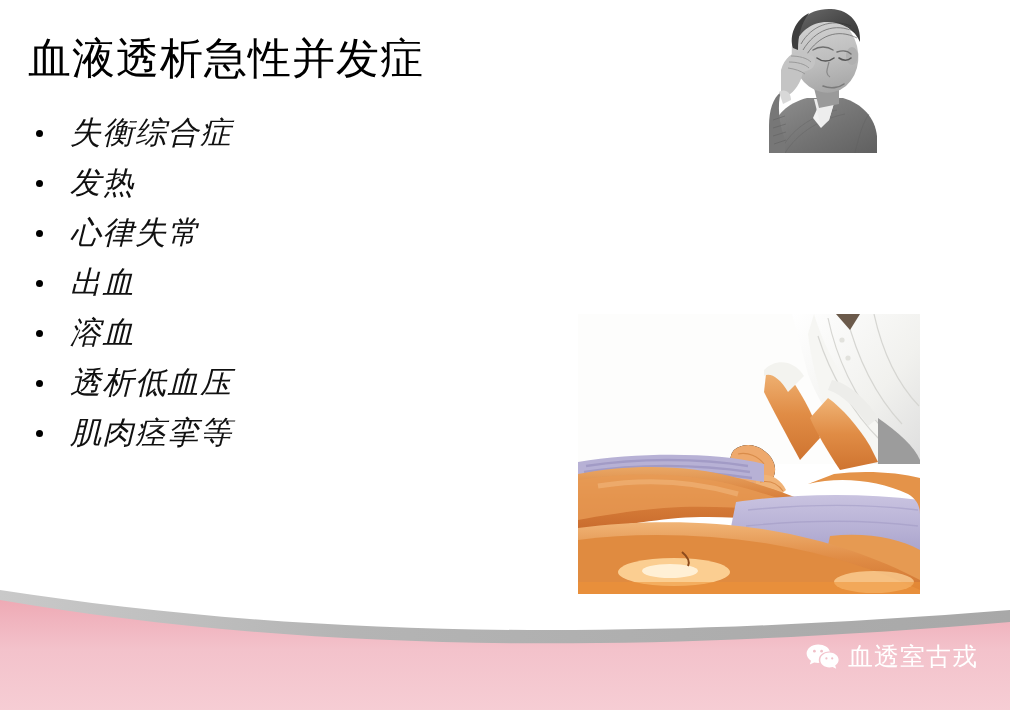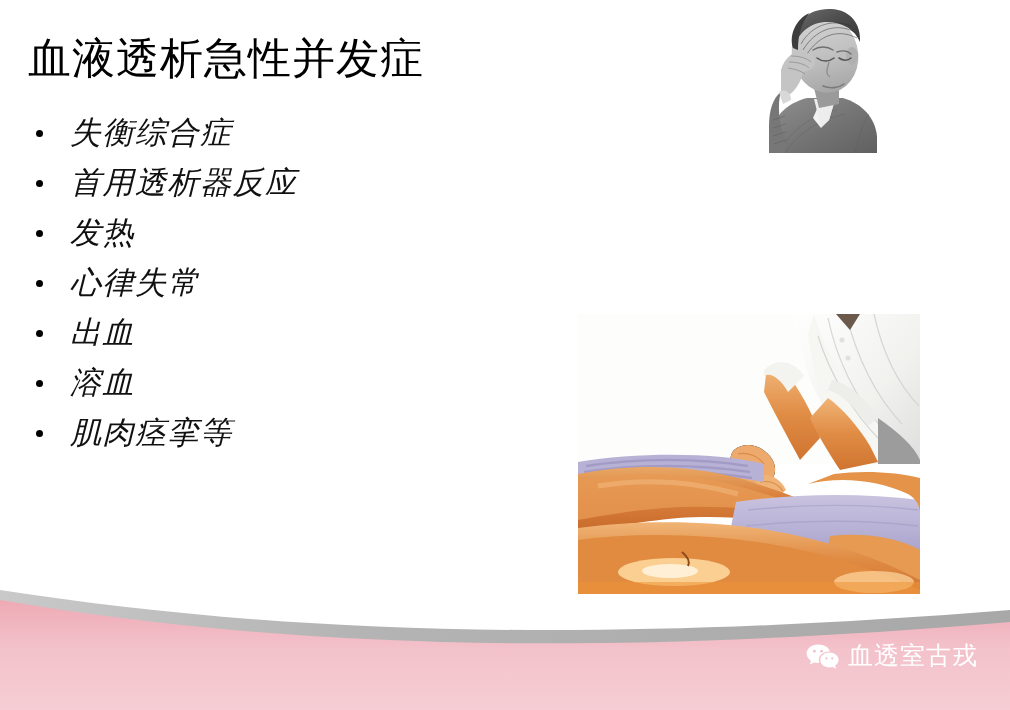--- a/index.html
+++ b/index.html
@@ -73,21 +73,21 @@
   #photo-massage{
     left:578px;top:314px;
     width:342px;height:280px;
     background:#ffffff;
   }
 
   
   #watermark{
     position:absolute;
     left:806px;top:643px;
-    display:flex;align-items:flex-start;
+    display:flex;align-items:center;
     gap:8px;
     z-index:40;
   }
   #watermark .wm-text{
     font-family:"Liberation Serif","DejaVu Serif",serif;
     font-size:25px;
     color:#ffffff;
     letter-spacing:1px;
     line-height:1;
     white-space:nowrap;
@@ -123,37 +123,37 @@
 
   <div id="title">血液透析急性并发症</div>
 
   <ul id="bullets">
     <li>
       <span class="bullet-dot"></span>
       <span>失衡综合症</span>
     </li>
     <li>
       <span class="bullet-dot"></span>
-      <span>首用透析器反应</span>
-    </li>
-    <li>
-      <span class="bullet-dot"></span>
       <span>发热</span>
     </li>
     <li>
       <span class="bullet-dot"></span>
       <span>心律失常</span>
     </li>
     <li>
       <span class="bullet-dot"></span>
       <span>出血</span>
     </li>
     <li>
       <span class="bullet-dot"></span>
       <span>溶血</span>
+    </li>
+    <li>
+      <span class="bullet-dot"></span>
+      <span>透析低血压</span>
     </li>
     <li>
       <span class="bullet-dot"></span>
       <span>肌肉痉挛等</span>
     </li>
   </ul>
 
   <div class="photo" id="photo-headache">
     <svg viewBox="0 0 131 153" width="131" height="153" preserveAspectRatio="none" aria-hidden="true">
       <defs>

